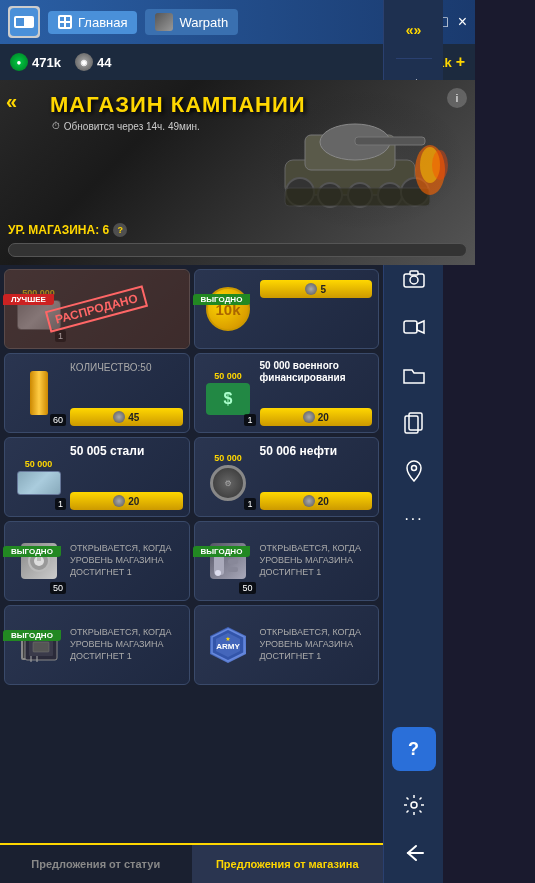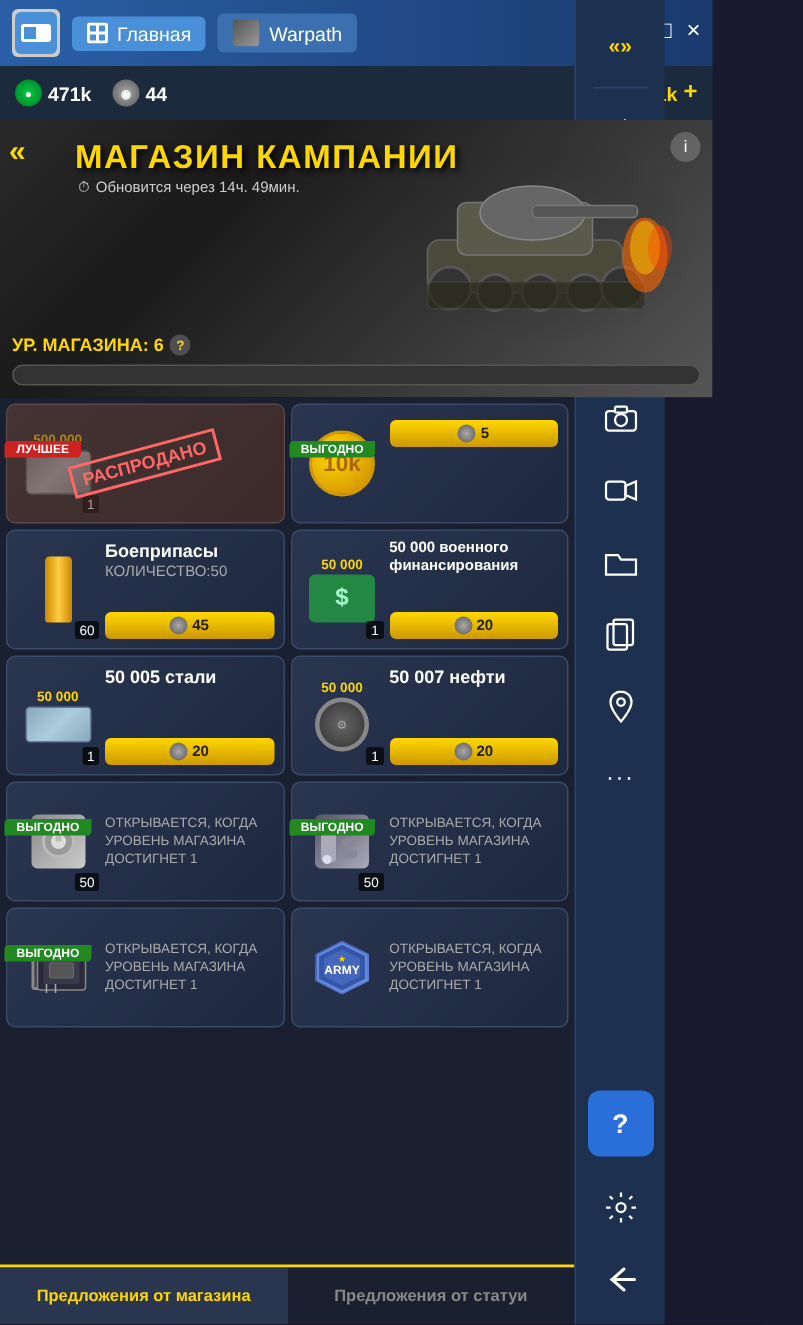--- a/index.html
+++ b/index.html
@@ -676,21 +676,20 @@
     <div class="grid-row">
 
       <div class="shop-item">
         <div class="item-inner">
           <div class="item-icon-area">
             <div class="icon-bullet"></div>
             <div class="item-count-badge">60</div>
           </div>
           <div class="item-info">
             <div>
-              <div class="item-name">Боеприпасы</div>
               <div class="item-qty">КОЛИЧЕСТВО:50</div>
             </div>
             <button class="buy-btn">
               <div class="buy-coin-icon"></div>
               45
             </button>
           </div>
         </div>
       </div>
 
@@ -737,21 +736,21 @@
 
       <div class="shop-item">
         <div class="item-inner">
           <div class="item-icon-area">
             <div class="item-top-num">50 000</div>
             <div class="icon-oil">⚙</div>
             <div class="item-count-badge">1</div>
           </div>
           <div class="item-info">
             <div>
-              <div class="item-name">50 007 нефти</div>
+              <div class="item-name">50 006 нефти</div>
             </div>
             <button class="buy-btn">
               <div class="buy-coin-icon"></div>
               20
             </button>
           </div>
         </div>
       </div>
     </div>
 
@@ -836,25 +835,25 @@
           <div class="item-info">
             <div class="locked-text">ОТКРЫВАЕТСЯ, КОГДА УРОВЕНЬ МАГАЗИНА ДОСТИГНЕТ 1</div>
           </div>
         </div>
       </div>
     </div>
 
   </div>
 
   <div class="bottom-tabs">
+    <div class="bottom-tab inactive">
+      <span>Предложения от статуи</span>
+    </div>
     <div class="bottom-tab active">
       <span>Предложения от магазина</span>
-    </div>
-    <div class="bottom-tab inactive">
-      <span>Предложения от статуи</span>
     </div>
   </div>
 </div>
 
 <div class="right-sidebar">
   <div class="sidebar-btn" style="color:#ffd700;font-size:14px;font-weight:bold;">«»</div>
   <div class="sidebar-divider"></div>
   <div class="sidebar-btn">
     <svg width="22" height="22" viewBox="0 0 22 22" fill="none">
       <polygon points="4,7 9,7 14,3 14,19 9,15 4,15" fill="white"></polygon>

